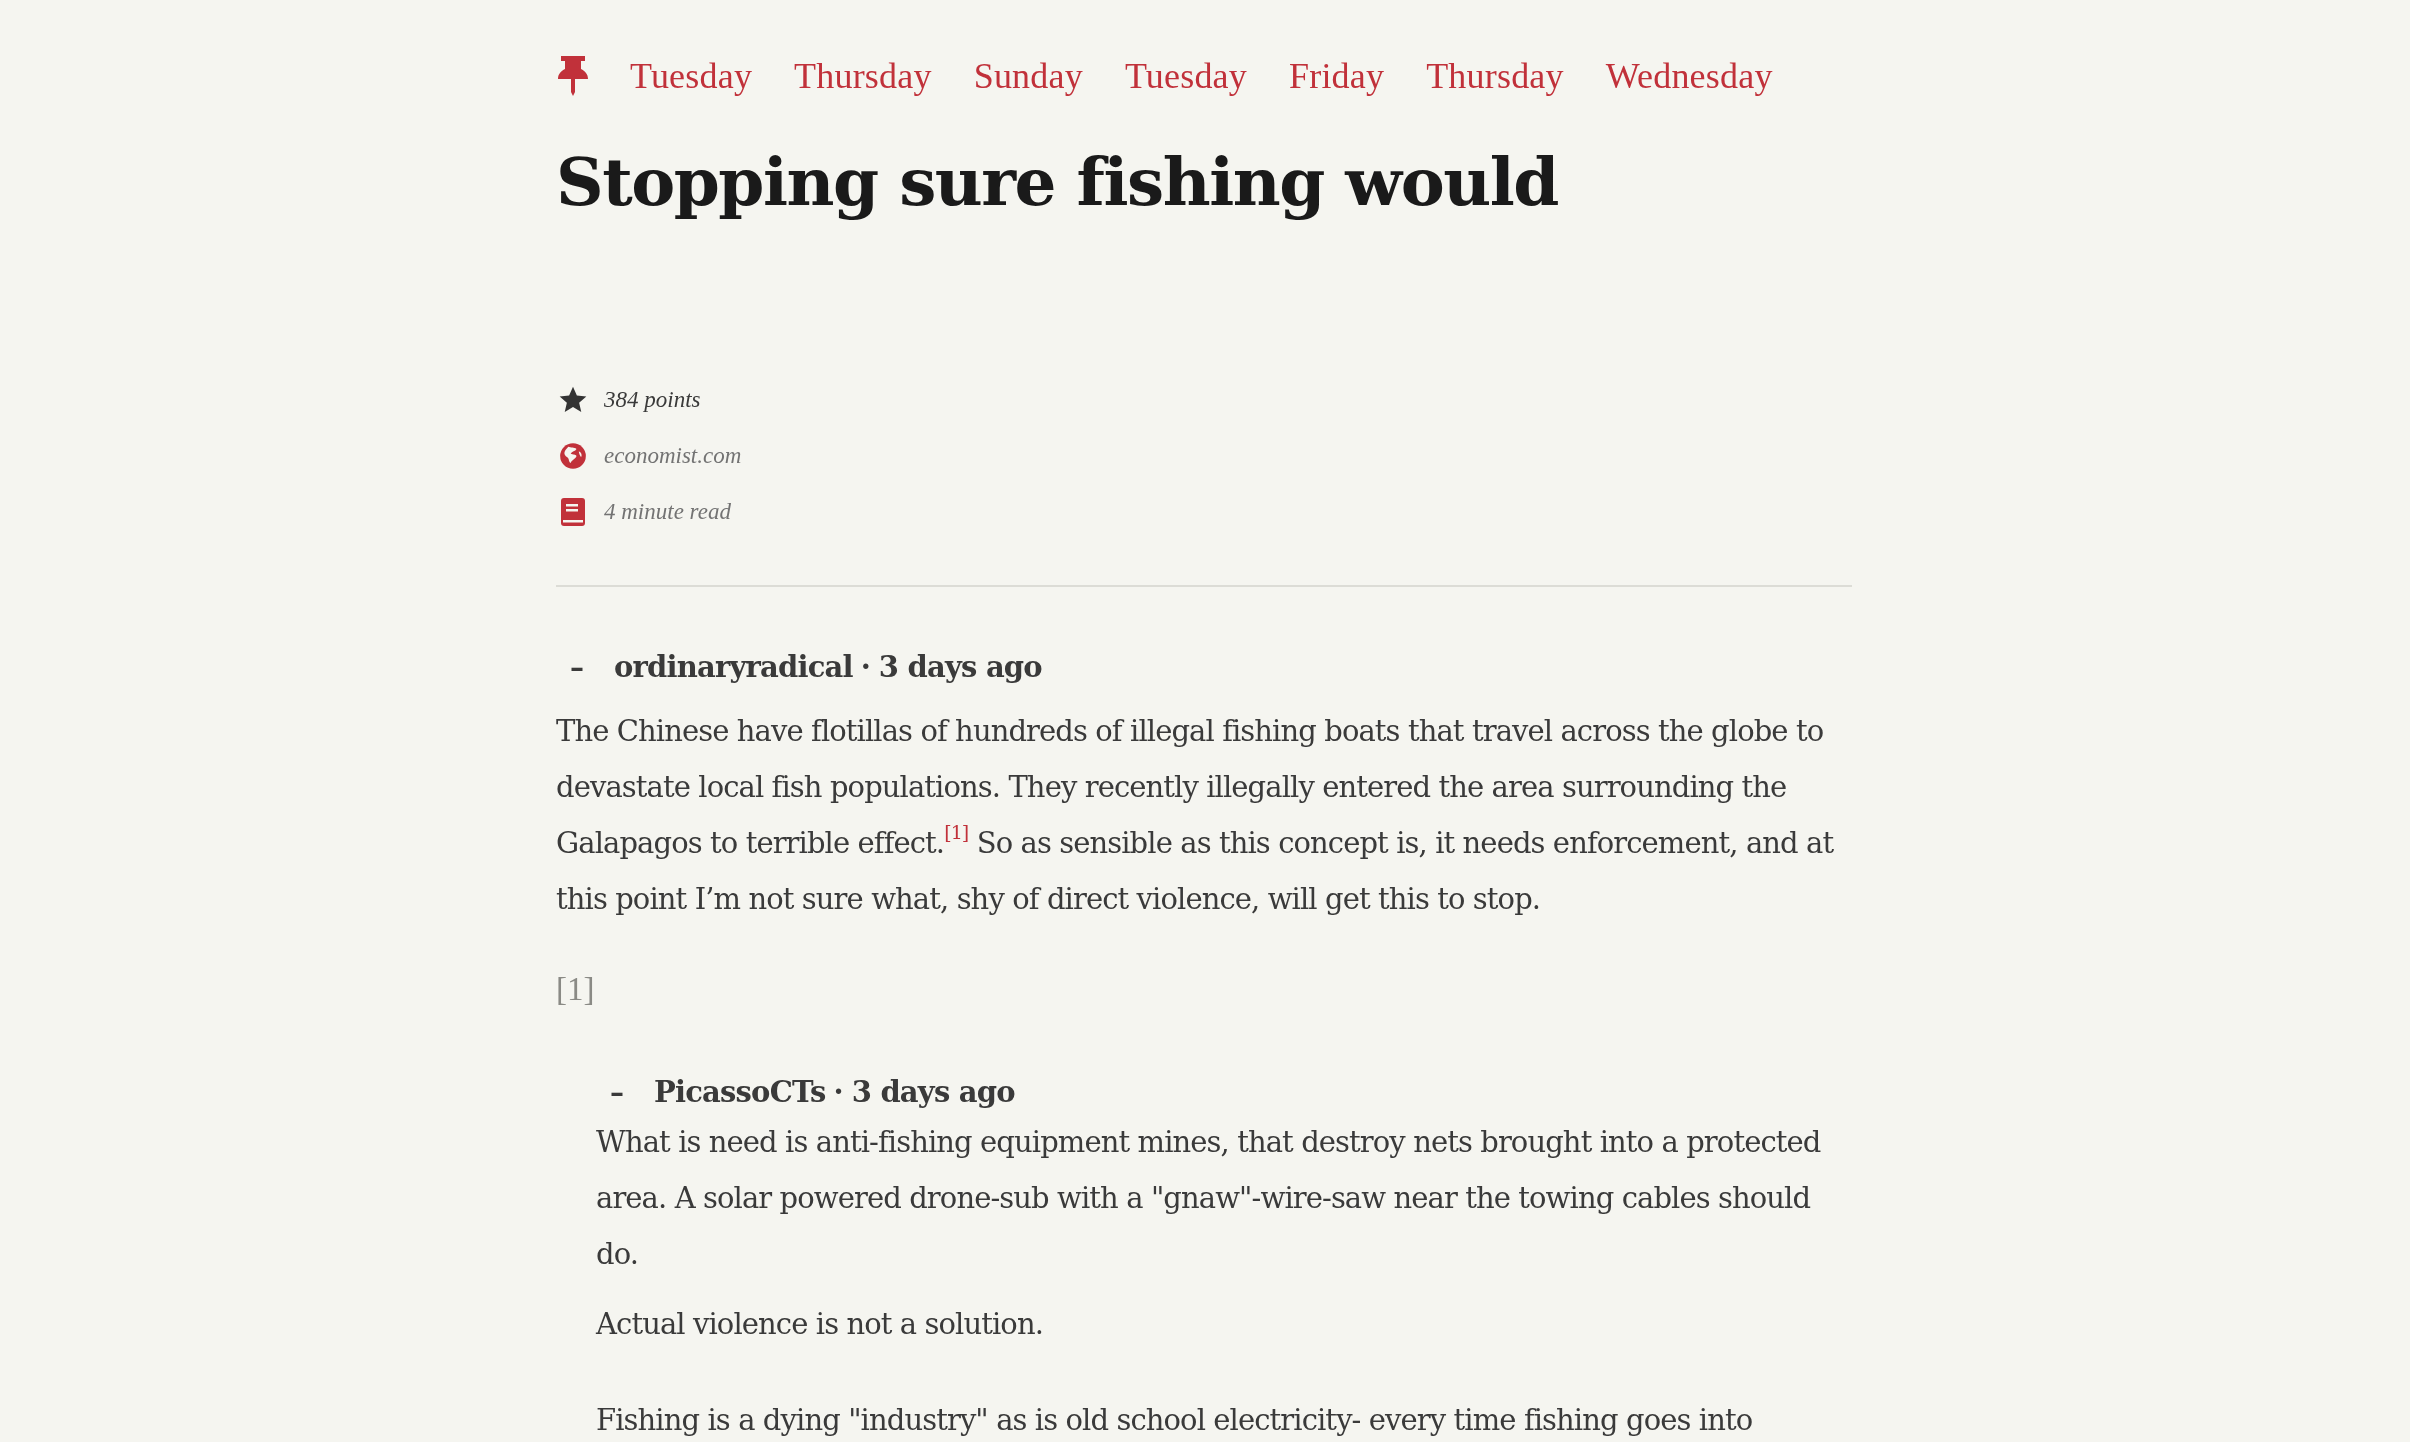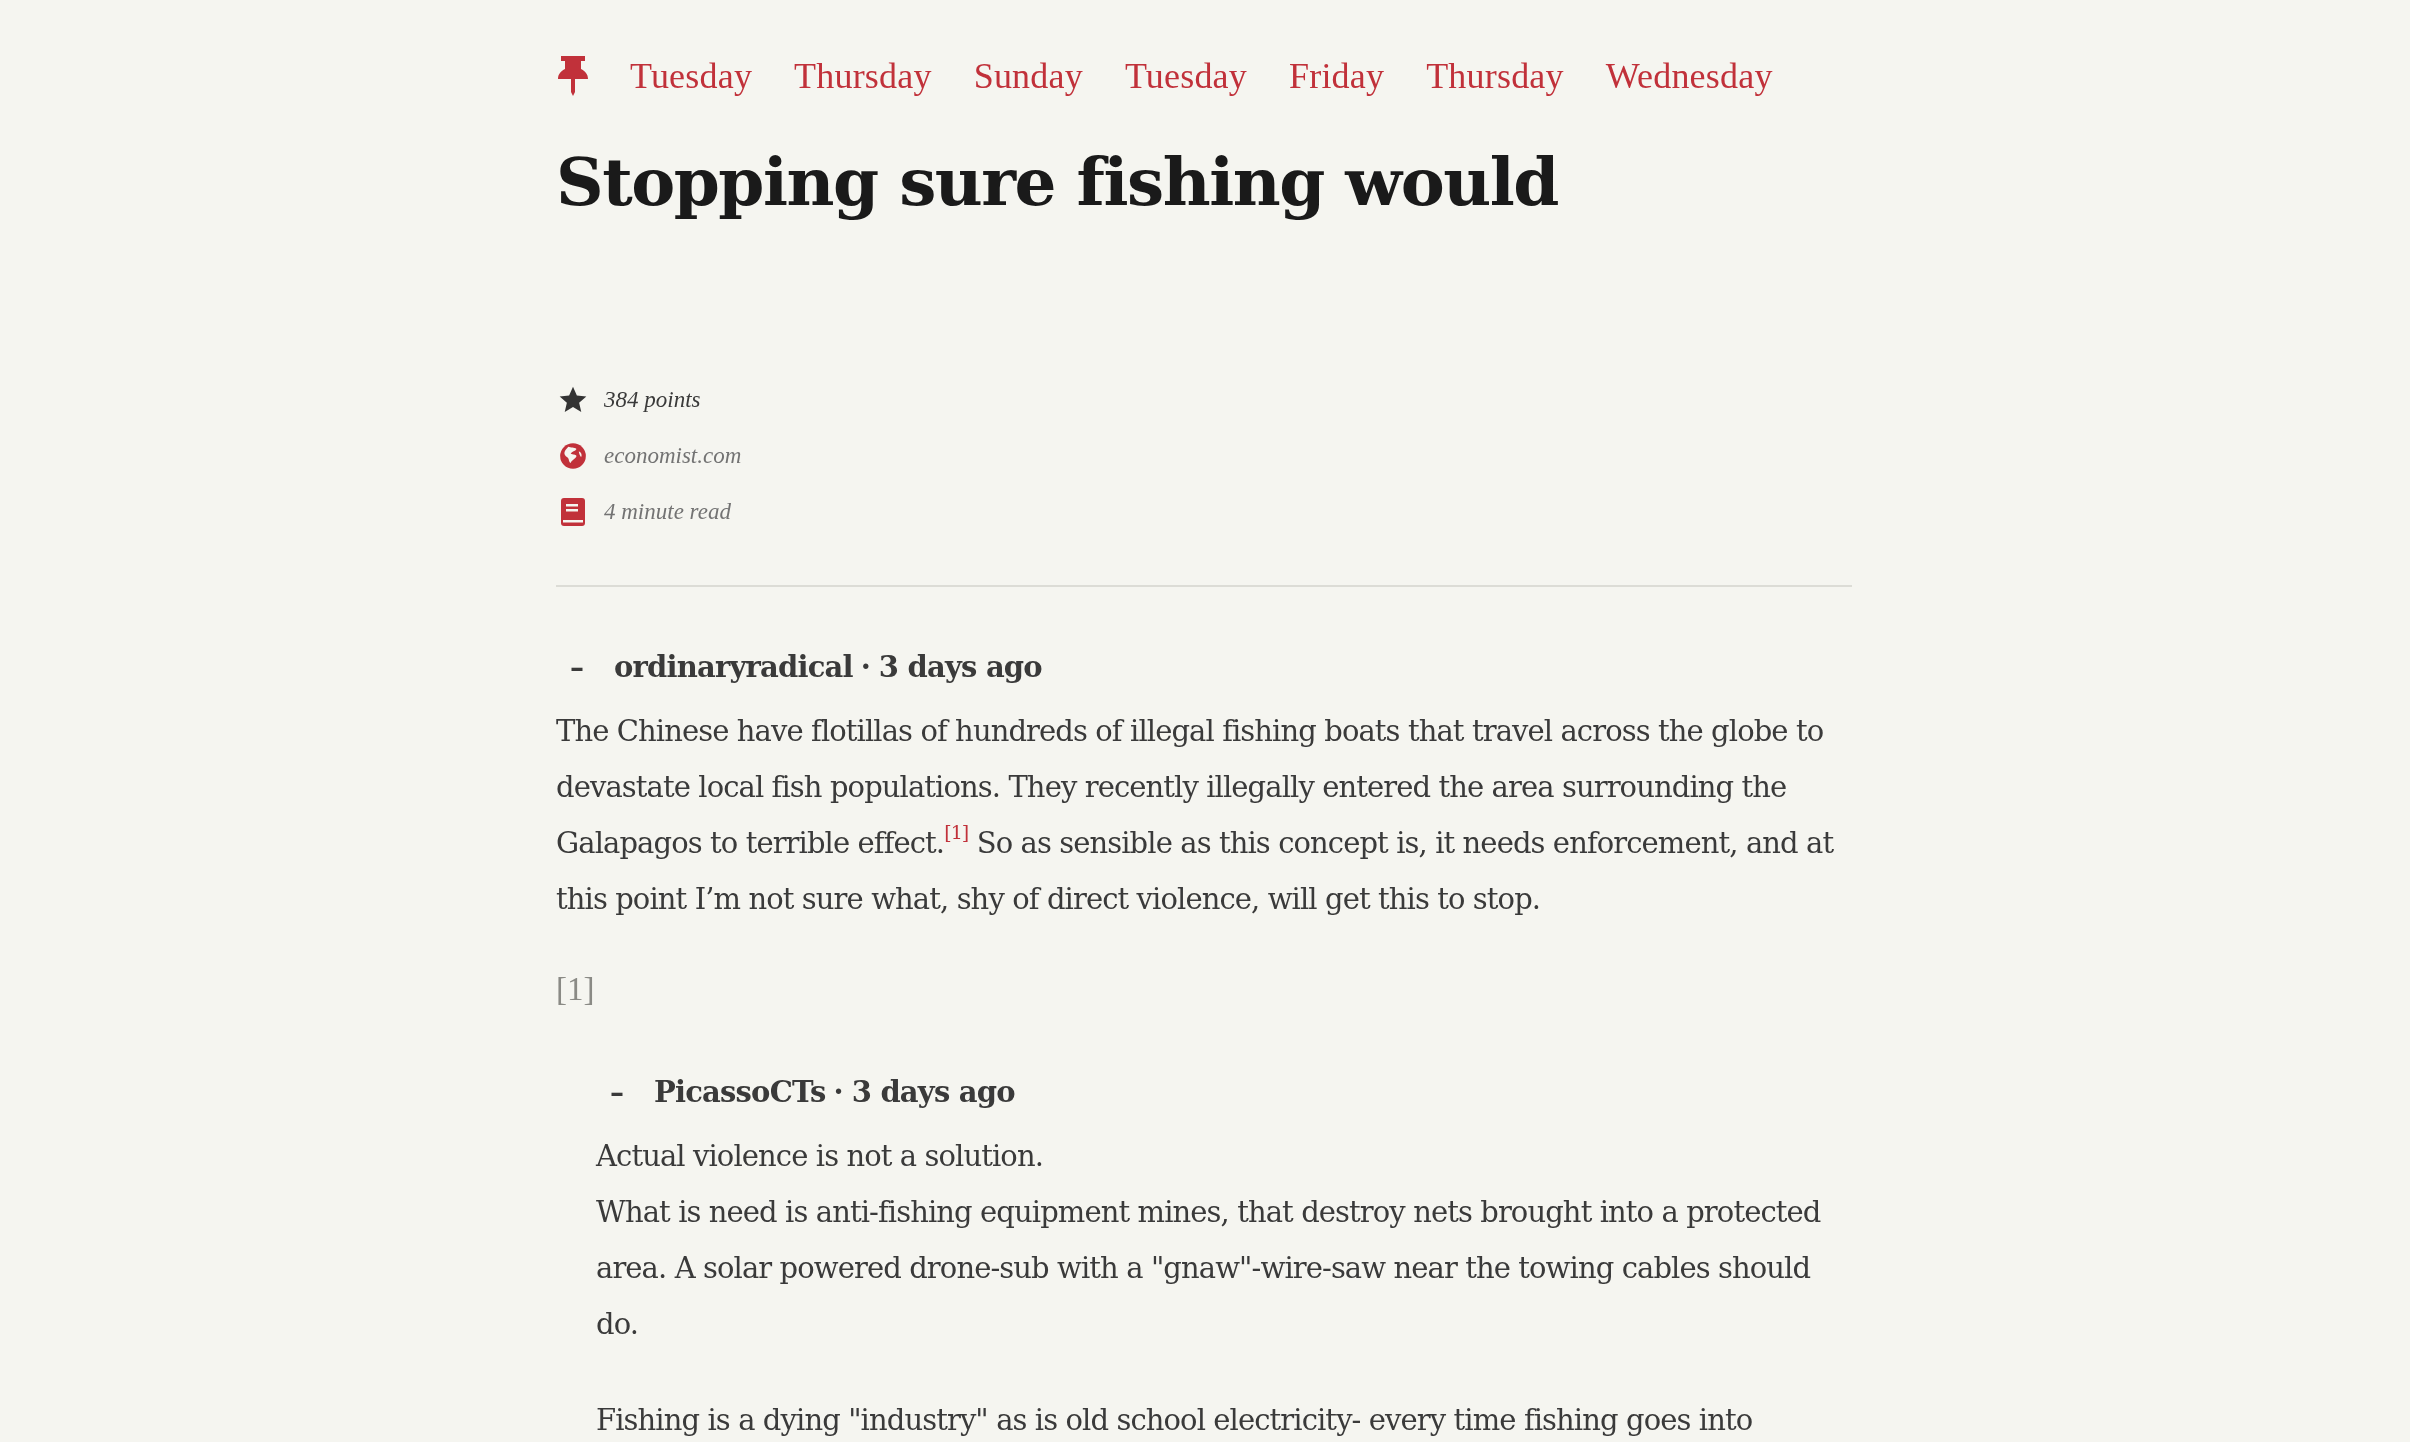--- a/index.html
+++ b/index.html
@@ -216,18 +216,18 @@
     </div>
   </div>
 
   <div class="comment" style="top:1070px; left:40px; width:1256px;">
     <div class="comment-head">
       <span class="collapse">–</span>
       <span class="author">PicassoCTs</span>
       <span class="sep">·</span>
       <span class="age">3 days ago</span>
     </div>
+    <p class="body-text">What is need is anti-fishing equipment mines, that destroy nets brought into a protected area. A solar powered drone-sub with a "gnaw"-wire-saw near the towing cables should do.</p>
     <p class="body-text" style="margin-top:14px;">Actual violence is not a solution.</p>
-    <p class="body-text">What is need is anti-fishing equipment mines, that destroy nets brought into a protected area. A solar powered drone-sub with a "gnaw"-wire-saw near the towing cables should do.</p>
     <p class="body-text" style="margin-top:40px;">Fishing is a dying "industry" as is old school electricity- every time fishing goes into</p>
   </div>
 
 </div>
 
 </body></html>

